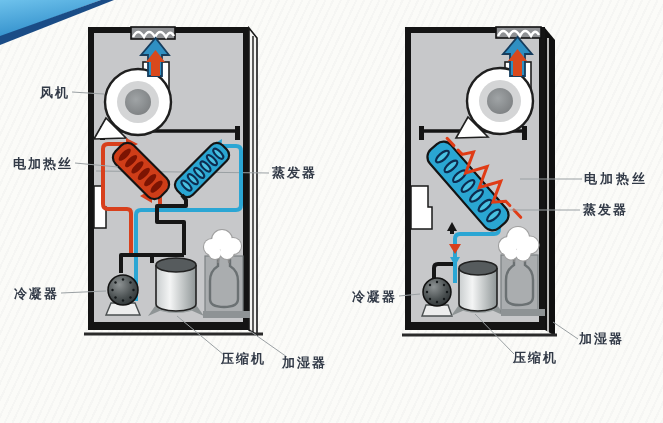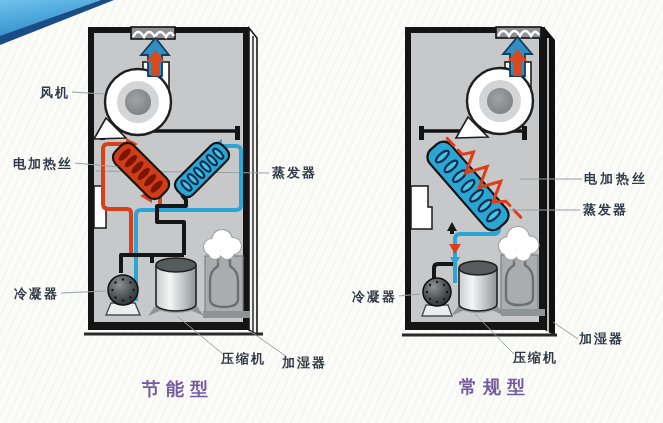--- a/index.html
+++ b/index.html
@@ -314,21 +314,19 @@
     </g>
   </g>
 </svg>
 
 <div class="lbl" style="left:40px;top:85px">风机</div>
 <div class="lbl" style="left:13px;top:156px">电加热丝</div>
 <div class="lbl" style="left:272px;top:165px">蒸发器</div>
 <div class="lbl" style="left:14px;top:286px">冷凝器</div>
 <div class="lbl" style="left:221px;top:351px">压缩机</div>
 <div class="lbl" style="left:282px;top:355px">加湿器</div>
-<div class="unit-title" style="left:142px;top:377px">节能型</div>
 
 <div class="lbl wide" style="left:584px;top:171px">电加热丝</div>
 <div class="lbl" style="left:583px;top:202px">蒸发器</div>
 <div class="lbl" style="left:352px;top:289px">冷凝器</div>
 <div class="lbl" style="left:513px;top:350px">压缩机</div>
 <div class="lbl" style="left:579px;top:331px">加湿器</div>
-<div class="unit-title" style="left:459px;top:375px">常规型</div>
 </div>
 
 </body></html>

